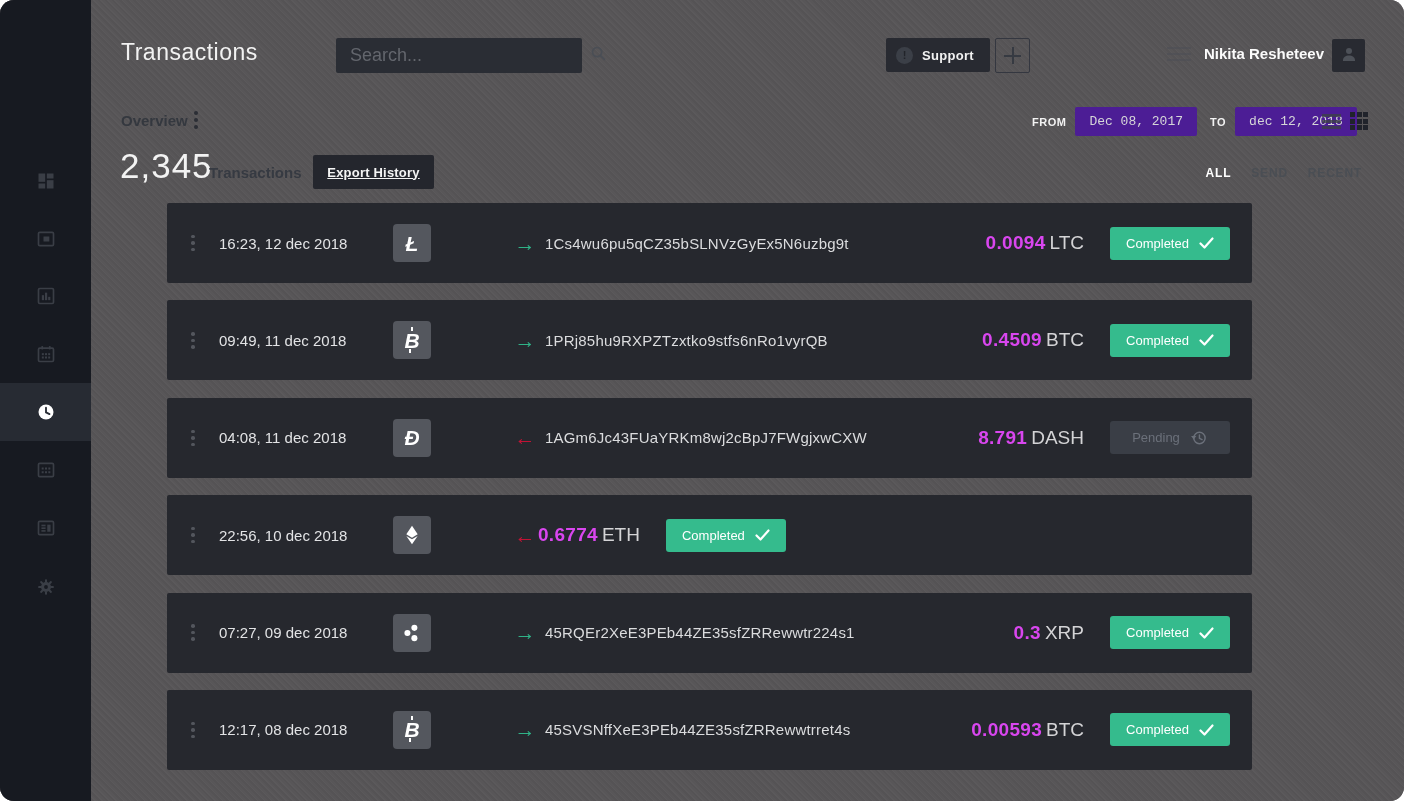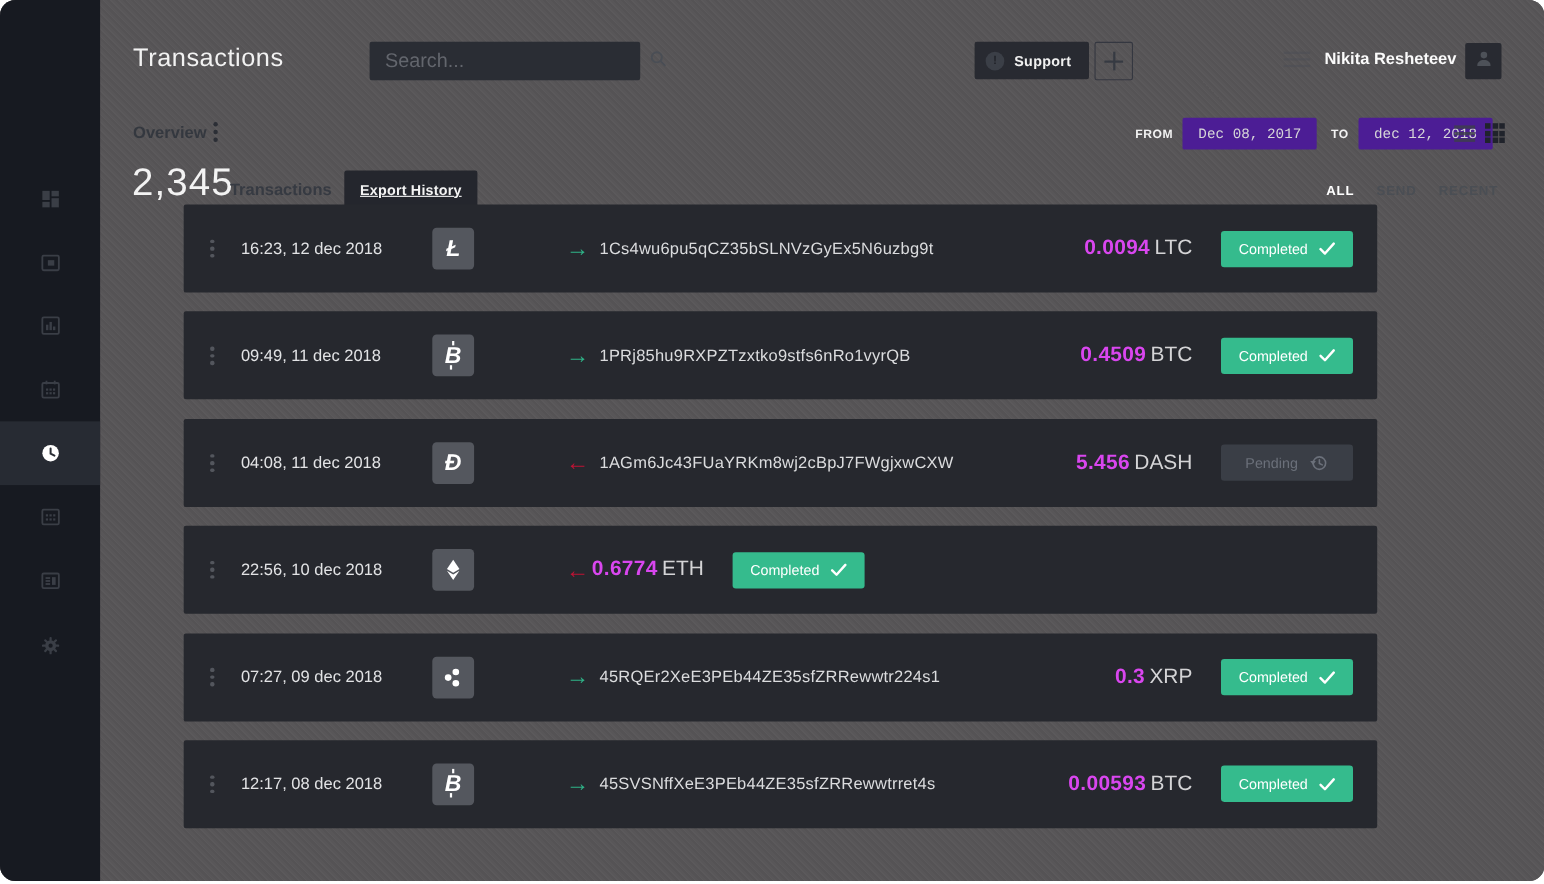--- a/index.html
+++ b/index.html
@@ -55,21 +55,21 @@
   
   .count{position:absolute;left:120px;top:146px;font-size:35px;color:#f3f3f3;letter-spacing:1px;z-index:6;}
   .count-cap{position:absolute;left:209px;top:164px;font-size:15px;font-weight:bold;color:#363a42;z-index:6;}
   .export-btn{position:absolute;left:313px;top:155px;width:121px;height:34px;background:#24262d;border-radius:2px;
     color:#f4f4f4;font-size:13px;font-weight:bold;display:flex;align-items:center;justify-content:center;
     letter-spacing:.2px;z-index:6;cursor:pointer;text-decoration:underline;}
   .filters{position:absolute;right:42px;top:166px;display:flex;gap:20px;z-index:6;justify-content:flex-end;}
   .filters span{font-size:12px;font-weight:bold;letter-spacing:.8px;color:#4a4e54;cursor:pointer;}
   .filters span.active{color:#ffffff;}
   
-  .tx-list{position:absolute;left:121px;top:186px;width:1085px;z-index:6;padding-left:46px;}
+  .tx-list{position:absolute;left:121px;top:203px;width:1085px;z-index:6;padding-left:46px;}
   .tx-row{height:80px;background:#26282e;border-radius:2px;margin-bottom:17.4px;display:flex;align-items:center;
     padding:0 22px 0 20px;box-sizing:border-box;}
   .kebab{display:flex;flex-direction:column;gap:3px;width:12px;cursor:pointer;}
   .kebab i{width:3.5px;height:3.5px;border-radius:50%;background:#53565d;display:block;margin:0 auto;}
   .tx-time{margin-left:20px;width:160px;color:#e2e3e5;font-size:15px;}
   .coin-icon{margin-left:14px;width:38px;height:38px;background:#54575e;border-radius:4px;
     display:flex;align-items:center;justify-content:center;color:#ffffff;position:relative;}
   .coin-glyph{font-size:21px;font-weight:bold;font-style:italic;color:#fff;line-height:1;}
   .btc-b{position:relative;display:inline-block;}
   .btc-b::before,.btc-b::after{content:"";position:absolute;width:2px;height:4px;background:#fff;}
@@ -305,21 +305,21 @@
           <i></i>
           <i></i>
           <i></i>
         </div>
     <div class="tx-time">04:08, 11 dec 2018</div>
     <div class="coin-icon">
           <span class="coin-glyph">Đ</span>
         </div>
     <div class="tx-arrow in">←</div>
     <div class="tx-addr">1AGm6Jc43FUaYRKm8wj2cBpJ7FWgjxwCXW</div>
-    <div class="tx-amount"><b>5.456</b><span>DASH</span></div>
+    <div class="tx-amount"><b>8.791</b><span>DASH</span></div>
     <div class="badge pending">
           <span>Pending</span>
           <span class="badge-ic">
             <svg width="18" height="18" viewBox="0 0 20 20">
               <circle cx="10.5" cy="10" r="6.3" fill="none" stroke="currentColor" stroke-width="1.6"></circle>
               <polyline points="10.5,6.6 10.5,10.3 13.4,11.8" fill="none" stroke="currentColor" stroke-width="1.6" stroke-linecap="round"></polyline>
               <polygon points="1.2,7.8 7,7.8 4.1,11.8" fill="currentColor"></polygon>
             </svg>
           </span>
         </div>

